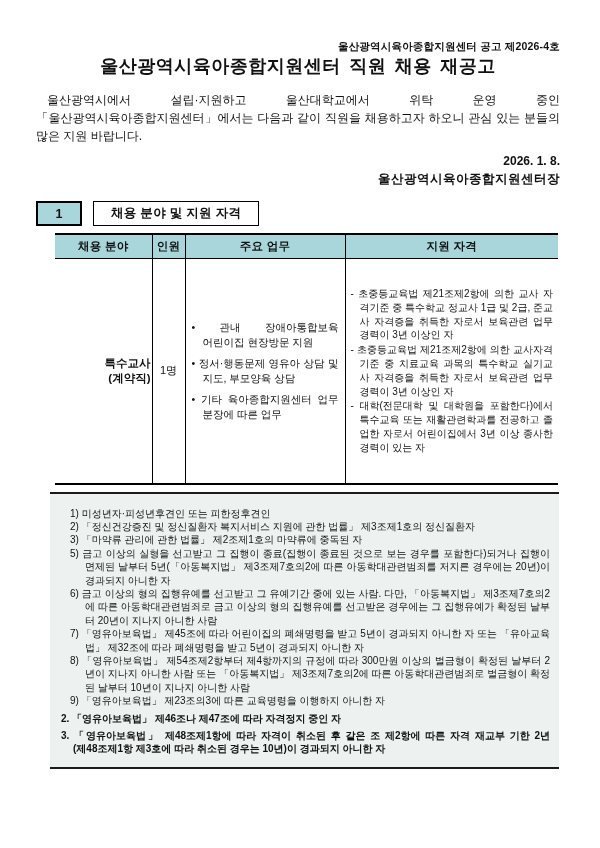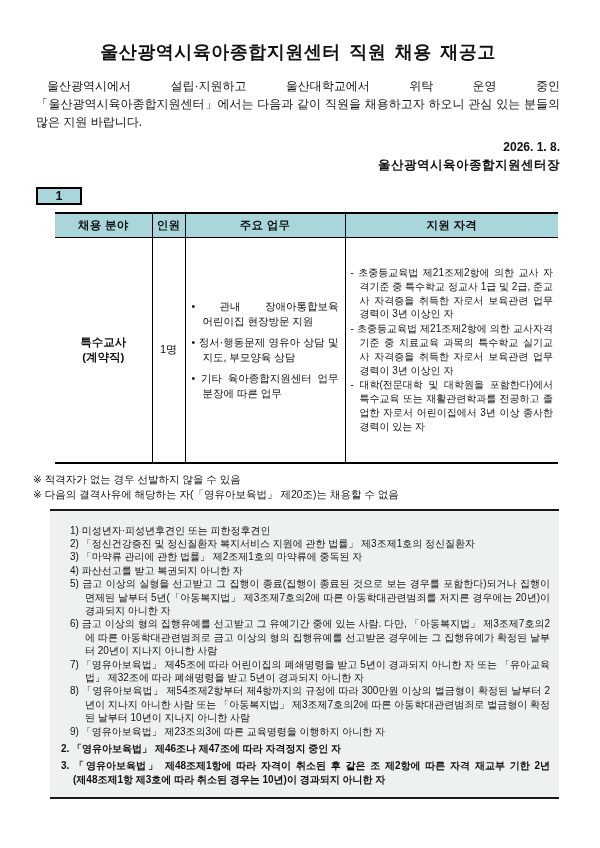--- a/index.html
+++ b/index.html
@@ -46,21 +46,21 @@
   }
   table.recruit th:not(:last-child),
   table.recruit td:not(:last-child){border-right:1px solid #000;}
   table.recruit td{
     border-bottom:2.5px solid #000;vertical-align:middle;height:225px;
   }
   .col-field{width:97px;}
   .col-count{width:33px;}
   .col-duty{width:160px;}
   .col-qual{width:213px;}
-  td.cell-field{text-align:center;font-weight:bold;font-size:11.5px;line-height:15px;}
+  td.cell-field{text-align:right;font-weight:bold;font-size:11.5px;line-height:15px;}
   td.cell-count{text-align:center;font-size:11px;}
   td.cell-duty{padding:0 6px;}
   .duty-item{
     font-size:10.5px;line-height:14.5px;margin:7px 0;
     padding-left:11px;text-indent:-11px;text-align:justify;word-break:keep-all;
   }
   td.cell-qual{padding:4px 5px;}
   .qual-item{
     font-size:10px;line-height:13.8px;margin:1px 0;
     padding-left:9px;text-indent:-9px;text-align:justify;word-break:break-all;
@@ -80,30 +80,32 @@
   }
   .disq-item.h{font-weight:bold;padding-left:12px;text-indent:-12px;margin-top:4px;word-break:keep-all;}
   .disq-item.h:first-child{margin-top:0;}
   .disq-item.s{padding-left:24px;text-indent:-15px;}
 </style>
 </head>
 <body>
 
 <div class="page">
 
+  <div class="notice-no">울산광역시육아종합지원센터 공고  제2026-4호</div>
 
   <div class="doc-title">울산광역시육아종합지원센터 직원 채용 재공고</div>
 
   <div class="intro">울산광역시에서 설립·지원하고 울산대학교에서 위탁 운영 중인 「울산광역시육아종합지원센터」에서는 다음과 같이 직원을 채용하고자 하오니 관심 있는 분들의 많은 지원 바랍니다.</div>
 
   <div class="date-line">2026. 1. 8.</div>
   <div class="signer-line">울산광역시육아종합지원센터장</div>
 
   <div class="section-head">
     <div class="section-badge">1</div>
+    <div class="section-title">채용 분야 및 지원 자격</div>
   </div>
 
   <table class="recruit">
     <colgroup>
       <col class="col-field">
         <col class="col-count">
         <col class="col-duty">
         <col class="col-qual">
     </colgroup>
     <thead>
@@ -128,30 +130,25 @@
           </td>
         <td class="cell-qual">
             <div class="qual-item">- 초중등교육법 제21조제2항에 의한 교사 자격기준 중 특수학교 정교사 1급 및 2급, 준교사 자격증을 취득한 자로서 보육관련 업무 경력이 3년 이상인 자</div>
             <div class="qual-item">- 초중등교육법 제21조제2항에 의한 교사자격 기준 중 치료교육 과목의 특수학교 실기교사 자격증을 취득한 자로서 보육관련 업무 경력이 3년 이상인 자</div>
             <div class="qual-item">- 대학(전문대학 및 대학원을 포함한다)에서 특수교육 또는 재활관련학과를 전공하고 졸업한 자로서 어린이집에서 3년 이상 종사한 경력이 있는 자</div>
           </td>
       </tr>
     </tbody>
   </table>
 
-  <div class="notes">
-      <div class="note-line">※ 적격자가 없는 경우 선발하지 않을 수 있음</div>
-      <div class="note-line">※ 다음의 결격사유에 해당하는 자(「영유아보육법」 제20조)는 채용할 수 없음</div>
-    </div>
 
   <div class="disq-box">
       <div class="disq-item s">1) 미성년자·피성년후견인 또는 피한정후견인</div>
       <div class="disq-item s">2) 「정신건강증진 및 정신질환자 복지서비스 지원에 관한 법률」 제3조제1호의 정신질환자</div>
       <div class="disq-item s">3) 「마약류 관리에 관한 법률」 제2조제1호의 마약류에 중독된 자</div>
-      <div class="disq-item s">4) 파산선고를 받고 복권되지 아니한 자</div>
       <div class="disq-item s">5) 금고 이상의 실형을 선고받고 그 집행이 종료(집행이 종료된 것으로 보는 경우를 포함한다)되거나 집행이 면제된 날부터 5년(「아동복지법」 제3조제7호의2에 따른 아동학대관련범죄를 저지른 경우에는 20년)이 경과되지 아니한 자</div>
       <div class="disq-item s">6) 금고 이상의 형의 집행유예를 선고받고 그 유예기간 중에 있는 사람. 다만, 「아동복지법」 제3조제7호의2에 따른 아동학대관련범죄로 금고 이상의 형의 집행유예를 선고받은 경우에는 그 집행유예가 확정된 날부터 20년이 지나지 아니한 사람</div>
       <div class="disq-item s">7) 「영유아보육법」 제45조에 따라 어린이집의 폐쇄명령을 받고 5년이 경과되지 아니한 자 또는 「유아교육법」 제32조에 따라 폐쇄명령을 받고 5년이 경과되지 아니한 자</div>
       <div class="disq-item s">8) 「영유아보육법」 제54조제2항부터 제4항까지의 규정에 따라 300만원 이상의 벌금형이 확정된 날부터 2년이 지나지 아니한 사람 또는 「아동복지법」 제3조제7호의2에 따른 아동학대관련범죄로 벌금형이 확정된 날부터 10년이 지나지 아니한 사람</div>
       <div class="disq-item s">9) 「영유아보육법」 제23조의3에 따른 교육명령을 이행하지 아니한 자</div>
       <div class="disq-item h">2. 「영유아보육법」 제46조나 제47조에 따라 자격정지 중인 자</div>
       <div class="disq-item h">3. 「영유아보육법」 제48조제1항에 따라 자격이 취소된 후 같은 조 제2항에 따른 자격 재교부 기한 2년(제48조제1항 제3호에 따라 취소된 경우는 10년)이 경과되지 아니한 자</div>
     </div>
 
 </div>

